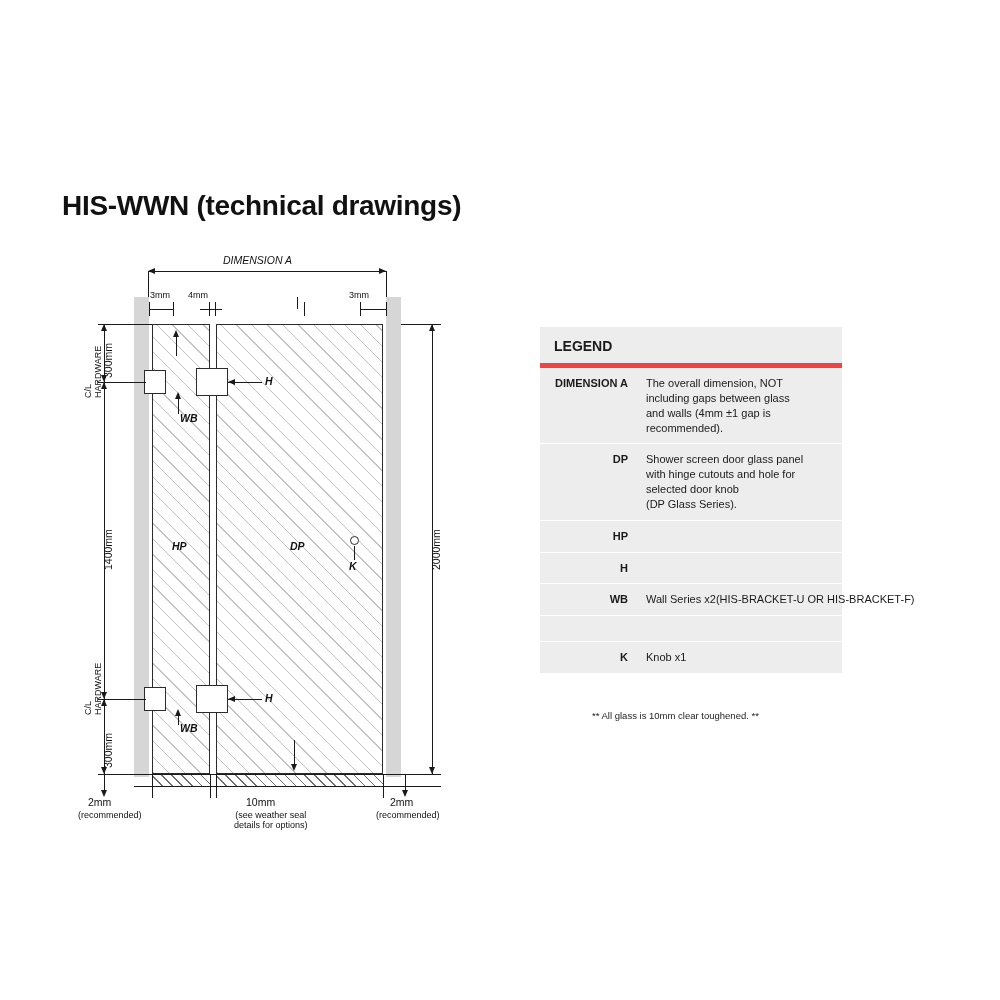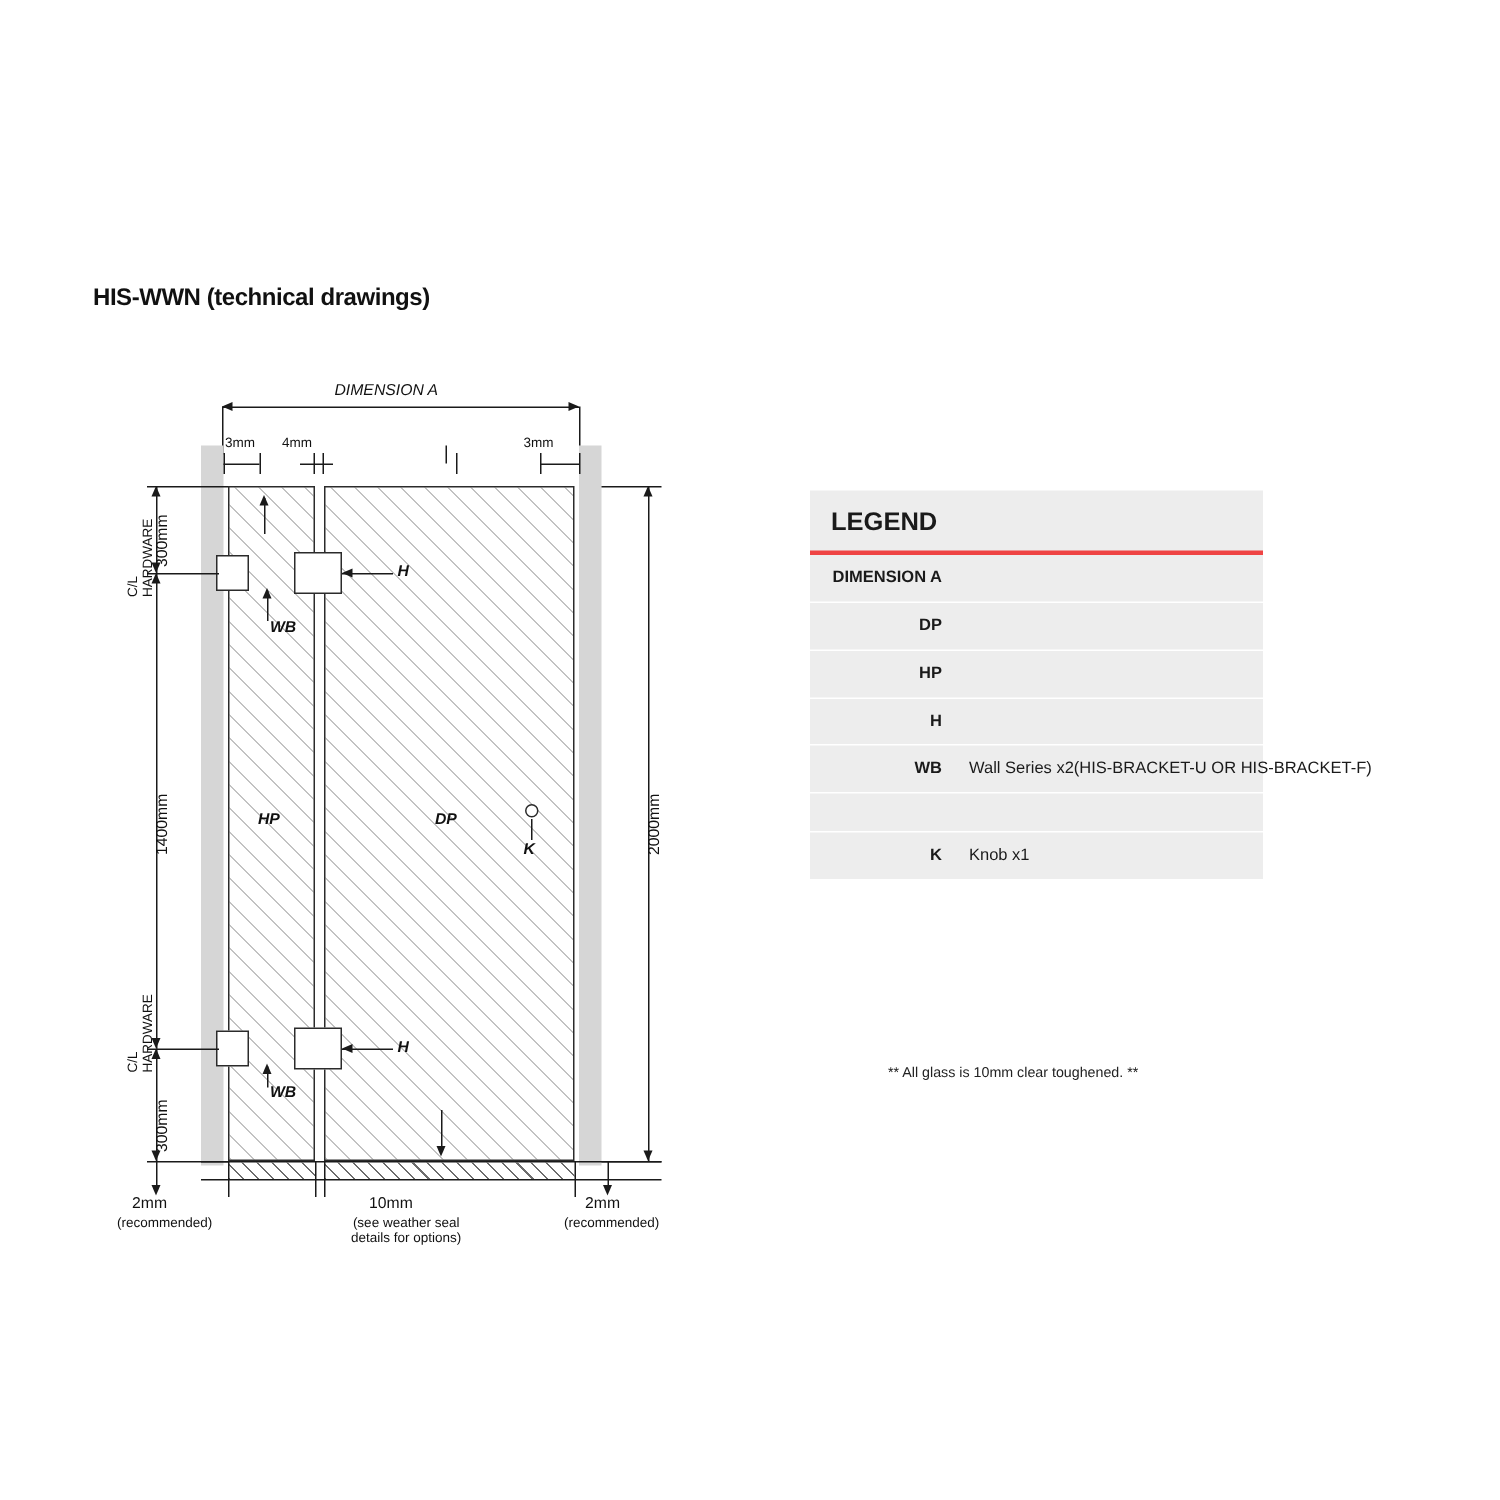--- a/index.html
+++ b/index.html
@@ -14,21 +14,21 @@
   #page {
     position: relative;
     width: 1000px; height: 1000px;
     background: #ffffff;
   }
 
   
   #title {
     position: absolute;
     left: 62px; top: 190px;
-    font-size: 16px;
+    font-size: 28px;
     font-weight: bold;
     letter-spacing: -0.3px;
     color: #111;
     white-space: nowrap;
   }
 
   
   #drawing {
     position: absolute;
     left: 60px; top: 240px;
@@ -111,23 +111,23 @@
   
   #legend {
     position: absolute;
     left: 540px; top: 327px;
     width: 302px;
     background: #ededed;
     font-size: 11px;
   }
   #legend .lg-title {
     padding: 11px 14px 9px 14px;
-    font-size: 17px;
+    font-size: 14px;
     font-weight: bold;
-    border-bottom: 3px solid #ef4444;
+    border-bottom: 5px solid #ef4444;
   }
   .lg-row {
     display: flex;
     border-bottom: 1px solid #ffffff;
     min-height: 24px;
   }
   .lg-row:last-child { border-bottom: none; }
   .lg-key {
     width: 96px;
     flex: 0 0 96px;
@@ -276,23 +276,31 @@
     <div class="arrowD" style="left:40.8px; top:550px;"></div>
     <div class="vline thin" style="left:345px; top:534px; height:18px;"></div>
     <div class="arrowD" style="left:341.8px; top:550px;"></div>
   </div>
 
   <div id="legend">
     <div class="lg-title">LEGEND</div>
 
     <div class="lg-row">
       <div class="lg-key">DIMENSION A</div>
+      <div class="lg-val">The overall dimension, NOT
+including gaps between glass
+and walls (4mm ±1 gap is
+recommended).</div>
     </div>
     <div class="lg-row">
       <div class="lg-key">DP</div>
+      <div class="lg-val">Shower screen door glass panel
+with hinge cutouts and hole for
+selected door knob
+(DP Glass Series).</div>
     </div>
     <div class="lg-row">
       <div class="lg-key">HP</div>
     </div>
     <div class="lg-row">
       <div class="lg-key">H</div>
     </div>
     <div class="lg-row">
       <div class="lg-key">WB</div>
       <div class="lg-val wide">Wall Series x2(HIS-BRACKET-U OR HIS-BRACKET-F)</div>

